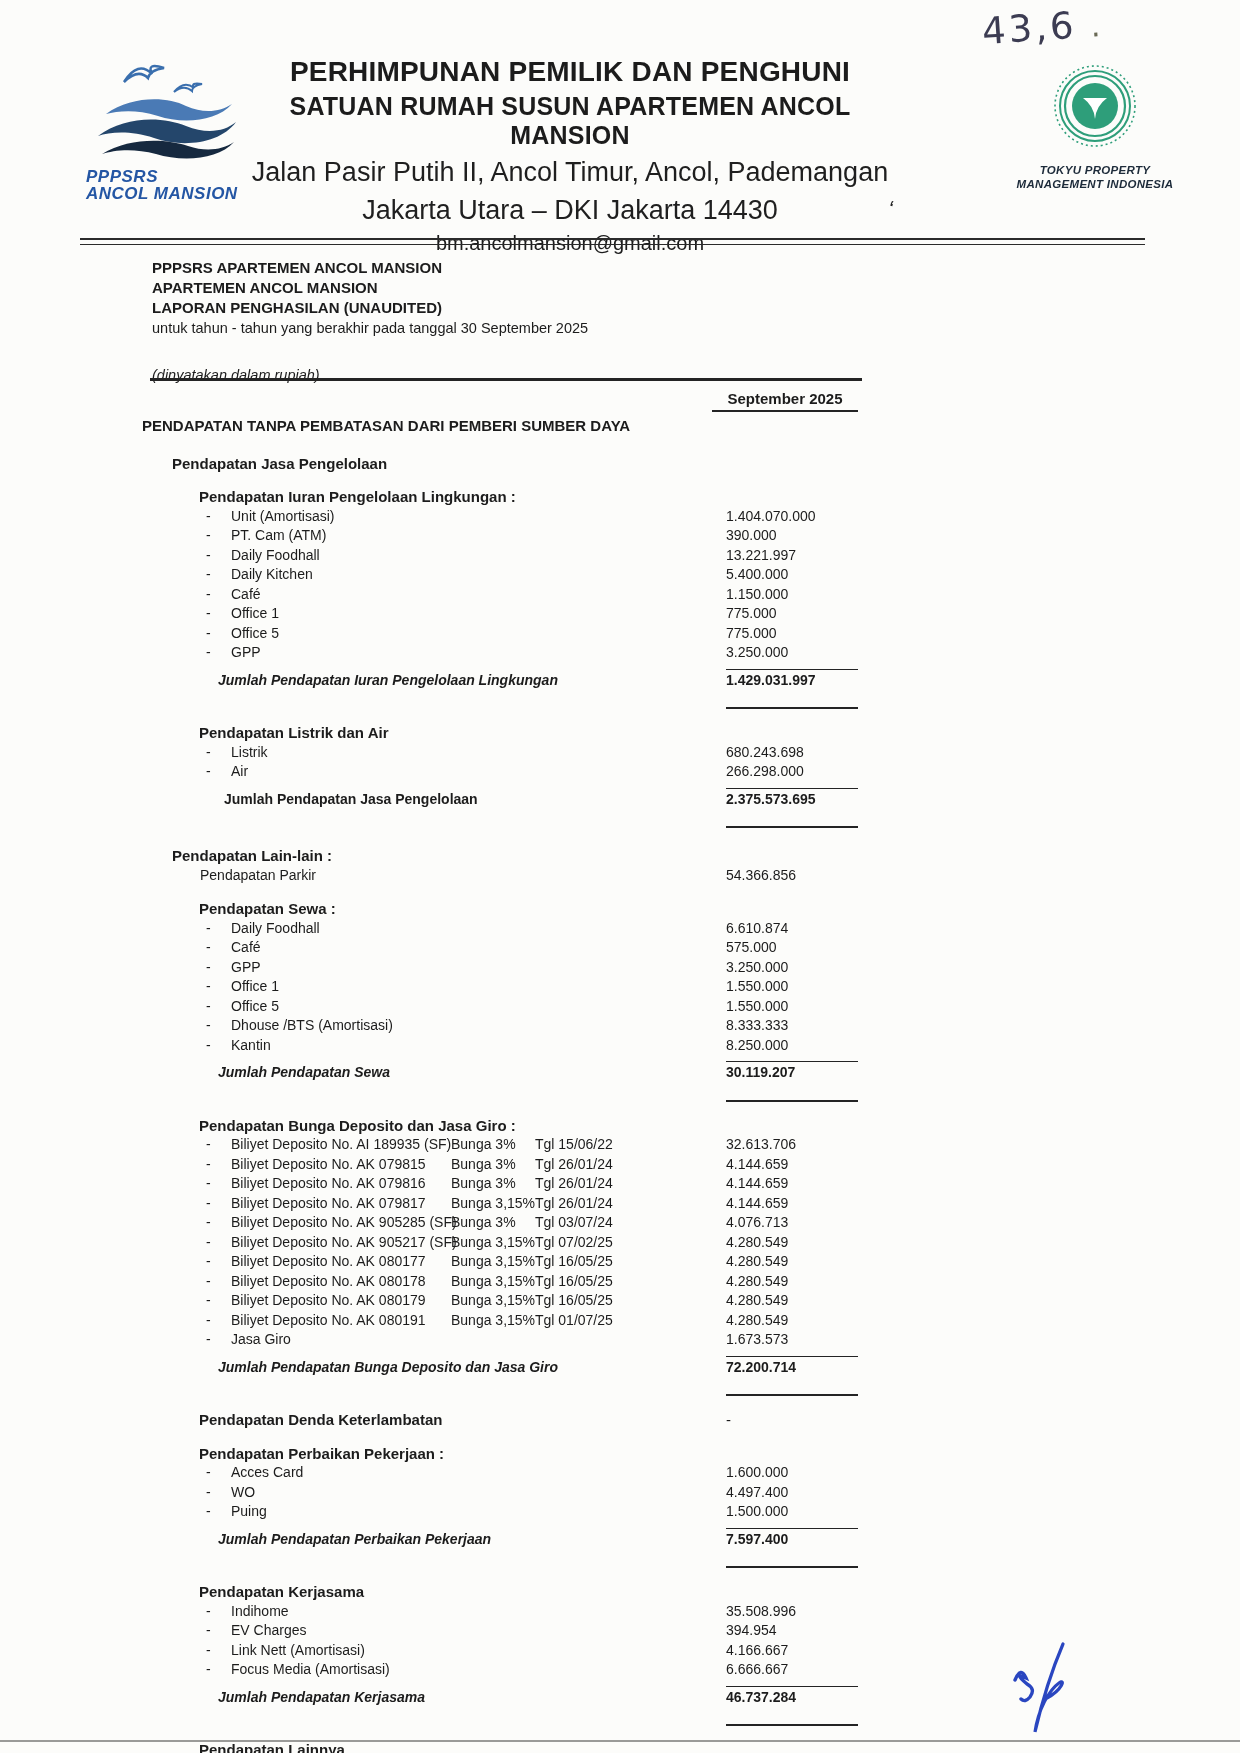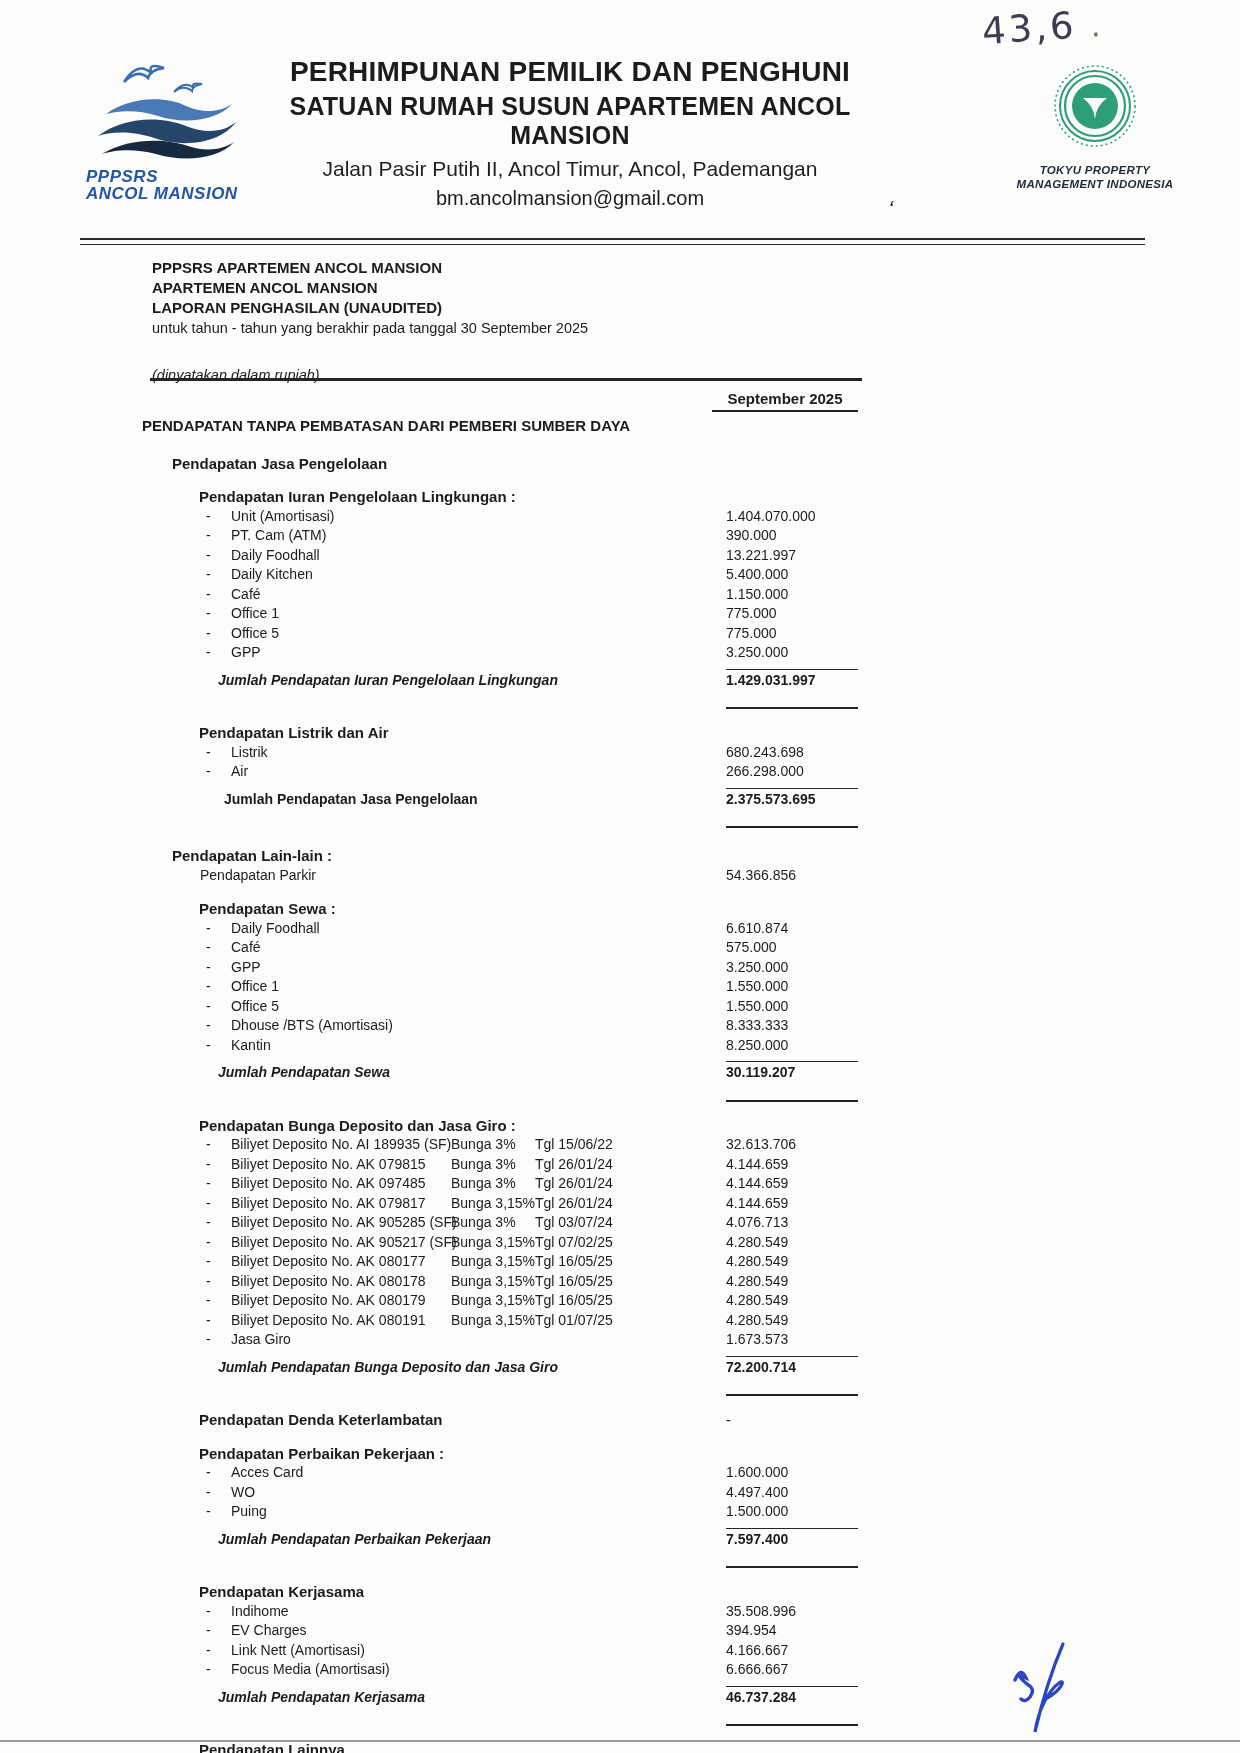--- a/index.html
+++ b/index.html
@@ -16,21 +16,21 @@
   }
   .hw-number .dot{font-size:30px;color:#6a6a55;margin-left:14px;}
   .logo-left{position:absolute;top:52px;left:80px;width:172px;text-align:center;}
   .logo-left .logo-text{
     color:#2456a4;font-weight:bold;font-style:italic;line-height:17px;
     font-size:17px;letter-spacing:0.5px;text-align:left;padding-left:6px;
   }
   .head-center{position:absolute;top:56px;left:245px;width:650px;text-align:center;}
   .head-center .org1{font-size:28px;font-weight:bold;letter-spacing:0.2px;}
   .head-center .org2{font-size:25px;font-weight:bold;margin-top:4px;letter-spacing:0.2px;}
-  .head-center .addr{font-size:21px;margin-top:7px;color:#1f1f1f;}
+  .head-center .addr{font-size:27px;margin-top:7px;color:#1f1f1f;}
   .head-center .email{font-size:20px;margin-top:6px;}
   .pen-tick{position:absolute;top:196px;left:888px;font-size:22px;color:#222;transform:rotate(14deg);}
   .logo-right{position:absolute;top:62px;left:995px;width:200px;text-align:center;}
   .logo-right .tky-text{
     font-size:11.5px;font-weight:bold;font-style:italic;color:#1d2b3a;
     line-height:13.5px;letter-spacing:0.3px;margin-top:2px;
   }
   .head-rule{
     position:absolute;top:238px;left:80px;width:1065px;height:4px;
     border-top:2.5px solid #2b2b2b;border-bottom:1.5px solid #2b2b2b;
@@ -92,20 +92,21 @@
     <div class="logo-text">
       <div>PPPSRS</div>
       <div>ANCOL MANSION</div>
     </div>
   </div>
 
   <div class="head-center">
     <div class="org1">PERHIMPUNAN PEMILIK DAN PENGHUNI</div>
     <div class="org2">SATUAN RUMAH SUSUN APARTEMEN ANCOL MANSION</div>
     <div class="addr">Jalan Pasir Putih II, Ancol Timur, Ancol, Pademangan</div>
+    <div class="addr">Jakarta Utara – DKI Jakarta 14430</div>
     <div class="email">bm.ancolmansion@gmail.com</div>
   </div>
 
   <div class="pen-tick">‘</div>
 
   <div class="logo-right">
     <svg width="110" height="96" viewBox="0 0 110 96">
       <circle cx="55" cy="44" r="40" fill="none" stroke="#2e9e7a" stroke-width="1.6" stroke-dasharray="2 3"></circle>
       <circle cx="55" cy="44" r="35" fill="none" stroke="#2e9e7a" stroke-width="2"></circle>
       <circle cx="55" cy="44" r="30" fill="none" stroke="#2e9e7a" stroke-width="2.2"></circle>
@@ -264,21 +265,21 @@
         </div>
         <div class="row item">
           <span class="dash">-</span>
           <span class="label dep-name">Biliyet Deposito No. AK 079815</span>
           <span class="dep-col2">Bunga 3%</span>
           <span class="dep-col3">Tgl 26/01/24</span>
           <span class="value">4.144.659</span>
         </div>
         <div class="row item">
           <span class="dash">-</span>
-          <span class="label dep-name">Biliyet Deposito No. AK 097485</span>
+          <span class="label dep-name">Biliyet Deposito No. AK 079816</span>
           <span class="dep-col2">Bunga 3%</span>
           <span class="dep-col3">Tgl 26/01/24</span>
           <span class="value">4.144.659</span>
         </div>
         <div class="row item">
           <span class="dash">-</span>
           <span class="label dep-name">Biliyet Deposito No. AK 079817</span>
           <span class="dep-col2">Bunga 3,15%</span>
           <span class="dep-col3">Tgl 26/01/24</span>
           <span class="value">4.144.659</span>

